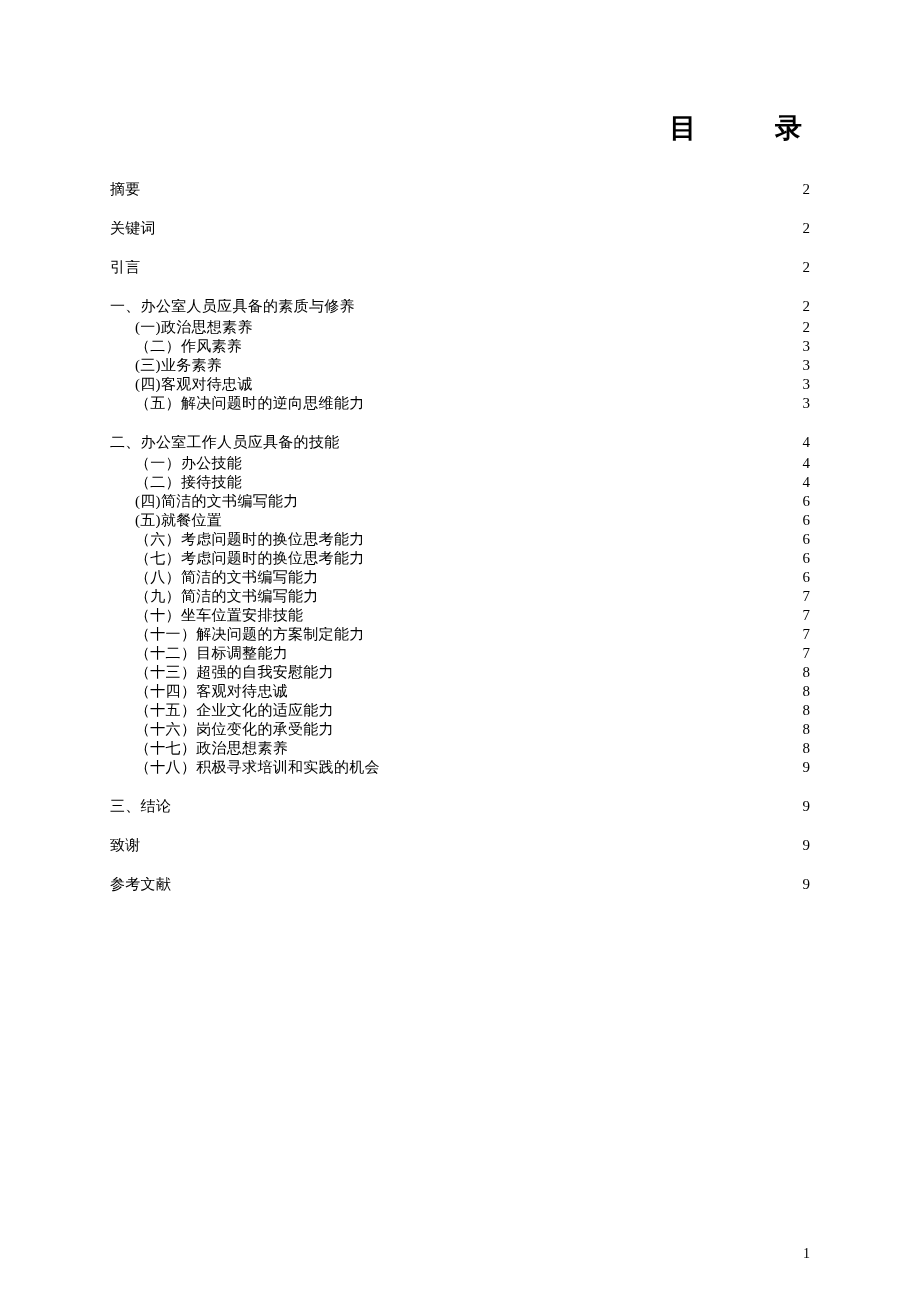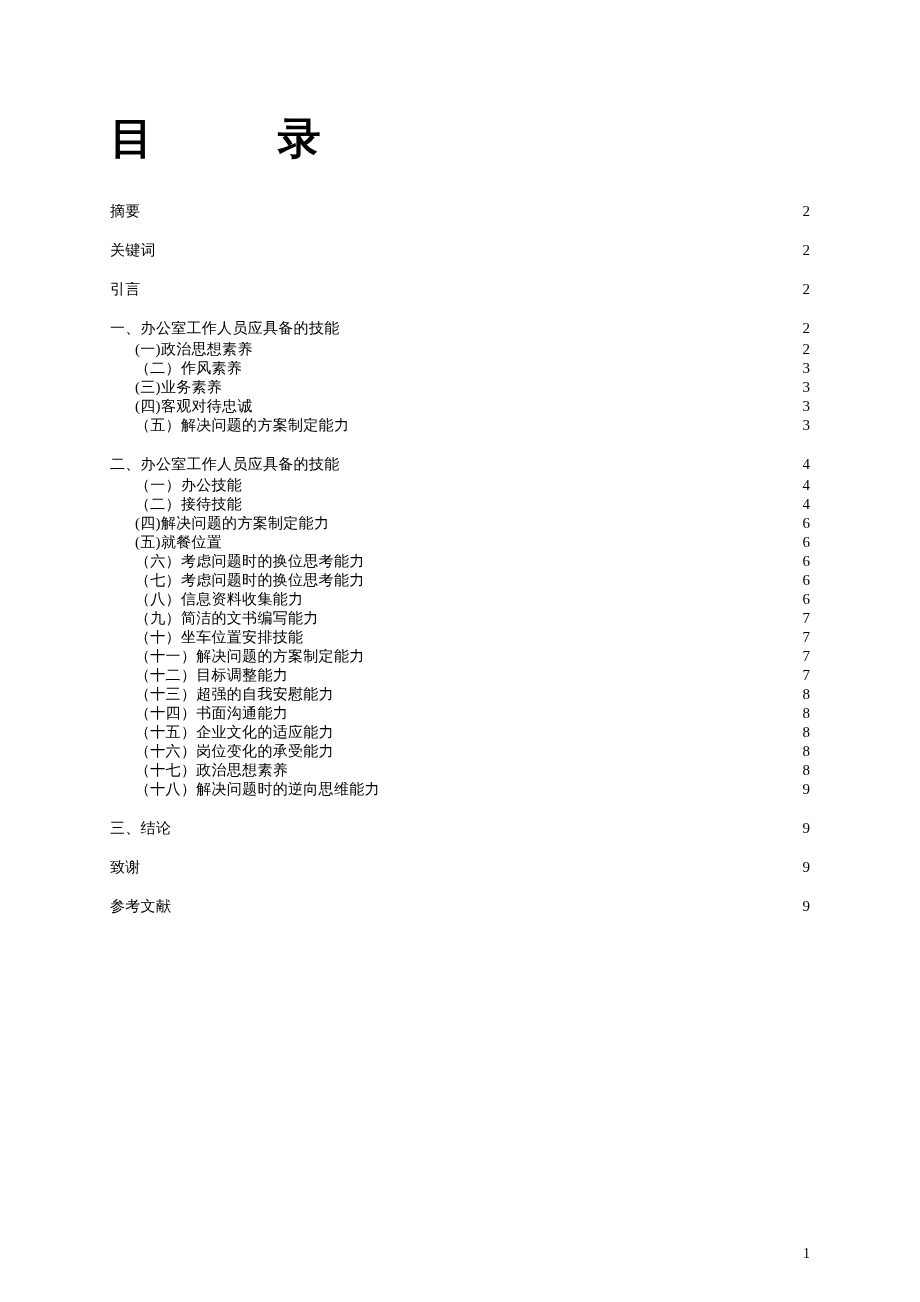--- a/index.html
+++ b/index.html
@@ -9,22 +9,22 @@
     }
     body {
       background: #ffffff;
       font-family: "SimSun", "宋体", serif;
       width: 920px;
       height: 1302px;
       position: relative;
       padding: 110px 110px 0 110px;
     }
     .title {
-      text-align: left;
-      font-size: 43px;
+      text-align: right;
+      font-size: 27px;
       font-weight: bold;
       margin-bottom: 36px;
       letter-spacing: 0.3em;
     }
     .toc-list {
       list-style: none;
       font-size: 15px;
       line-height: 1.0;
     }
     .toc-entry {
@@ -95,21 +95,21 @@
       <span class="toc-text">关键词</span>
       <span class="toc-leader"></span>
       <span class="toc-page">2</span>
     </li>
     <li class="toc-entry level1">
       <span class="toc-text">引言</span>
       <span class="toc-leader"></span>
       <span class="toc-page">2</span>
     </li>
     <li class="toc-entry level1">
-      <span class="toc-text">一、办公室工作人员应具备的技能</span>
+      <span class="toc-text">一、办公室人员应具备的素质与修养</span>
       <span class="toc-leader"></span>
       <span class="toc-page">2</span>
     </li>
     <li class="toc-entry level2">
       <span class="toc-text">(一)政治思想素养</span>
       <span class="toc-leader"></span>
       <span class="toc-page">2</span>
     </li>
     <li class="toc-entry level2">
       <span class="toc-text">（二）作风素养</span>
@@ -120,61 +120,61 @@
       <span class="toc-text">(三)业务素养</span>
       <span class="toc-leader"></span>
       <span class="toc-page">3</span>
     </li>
     <li class="toc-entry level2">
       <span class="toc-text">(四)客观对待忠诚</span>
       <span class="toc-leader"></span>
       <span class="toc-page">3</span>
     </li>
     <li class="toc-entry level2">
-      <span class="toc-text">（五）解决问题的方案制定能力</span>
+      <span class="toc-text">（五）解决问题时的逆向思维能力</span>
       <span class="toc-leader"></span>
       <span class="toc-page">3</span>
     </li>
     <li class="toc-entry level1">
       <span class="toc-text">二、办公室工作人员应具备的技能</span>
       <span class="toc-leader"></span>
       <span class="toc-page">4</span>
     </li>
     <li class="toc-entry level2">
       <span class="toc-text">（一）办公技能</span>
       <span class="toc-leader"></span>
       <span class="toc-page">4</span>
     </li>
     <li class="toc-entry level2">
       <span class="toc-text">（二）接待技能</span>
       <span class="toc-leader"></span>
       <span class="toc-page">4</span>
     </li>
     <li class="toc-entry level2">
-      <span class="toc-text">(四)解决问题的方案制定能力</span>
+      <span class="toc-text">(四)简洁的文书编写能力</span>
       <span class="toc-leader"></span>
       <span class="toc-page">6</span>
     </li>
     <li class="toc-entry level2">
       <span class="toc-text">(五)就餐位置</span>
       <span class="toc-leader"></span>
       <span class="toc-page">6</span>
     </li>
     <li class="toc-entry level2">
       <span class="toc-text">（六）考虑问题时的换位思考能力</span>
       <span class="toc-leader"></span>
       <span class="toc-page">6</span>
     </li>
     <li class="toc-entry level2">
       <span class="toc-text">（七）考虑问题时的换位思考能力</span>
       <span class="toc-leader"></span>
       <span class="toc-page">6</span>
     </li>
     <li class="toc-entry level2">
-      <span class="toc-text">（八）信息资料收集能力</span>
+      <span class="toc-text">（八）简洁的文书编写能力</span>
       <span class="toc-leader"></span>
       <span class="toc-page">6</span>
     </li>
     <li class="toc-entry level2">
       <span class="toc-text">（九）简洁的文书编写能力</span>
       <span class="toc-leader"></span>
       <span class="toc-page">7</span>
     </li>
     <li class="toc-entry level2">
       <span class="toc-text">（十）坐车位置安排技能</span>
@@ -190,41 +190,41 @@
       <span class="toc-text">（十二）目标调整能力</span>
       <span class="toc-leader"></span>
       <span class="toc-page">7</span>
     </li>
     <li class="toc-entry level2">
       <span class="toc-text">（十三）超强的自我安慰能力</span>
       <span class="toc-leader"></span>
       <span class="toc-page">8</span>
     </li>
     <li class="toc-entry level2">
-      <span class="toc-text">（十四）书面沟通能力</span>
+      <span class="toc-text">（十四）客观对待忠诚</span>
       <span class="toc-leader"></span>
       <span class="toc-page">8</span>
     </li>
     <li class="toc-entry level2">
       <span class="toc-text">（十五）企业文化的适应能力</span>
       <span class="toc-leader"></span>
       <span class="toc-page">8</span>
     </li>
     <li class="toc-entry level2">
       <span class="toc-text">（十六）岗位变化的承受能力</span>
       <span class="toc-leader"></span>
       <span class="toc-page">8</span>
     </li>
     <li class="toc-entry level2">
       <span class="toc-text">（十七）政治思想素养</span>
       <span class="toc-leader"></span>
       <span class="toc-page">8</span>
     </li>
     <li class="toc-entry level2">
-      <span class="toc-text">（十八）解决问题时的逆向思维能力</span>
+      <span class="toc-text">（十八）积极寻求培训和实践的机会</span>
       <span class="toc-leader"></span>
       <span class="toc-page">9</span>
     </li>
     <li class="toc-entry level1">
       <span class="toc-text">三、结论</span>
       <span class="toc-leader"></span>
       <span class="toc-page">9</span>
     </li>
     <li class="toc-entry level1">
       <span class="toc-text">致谢</span>

